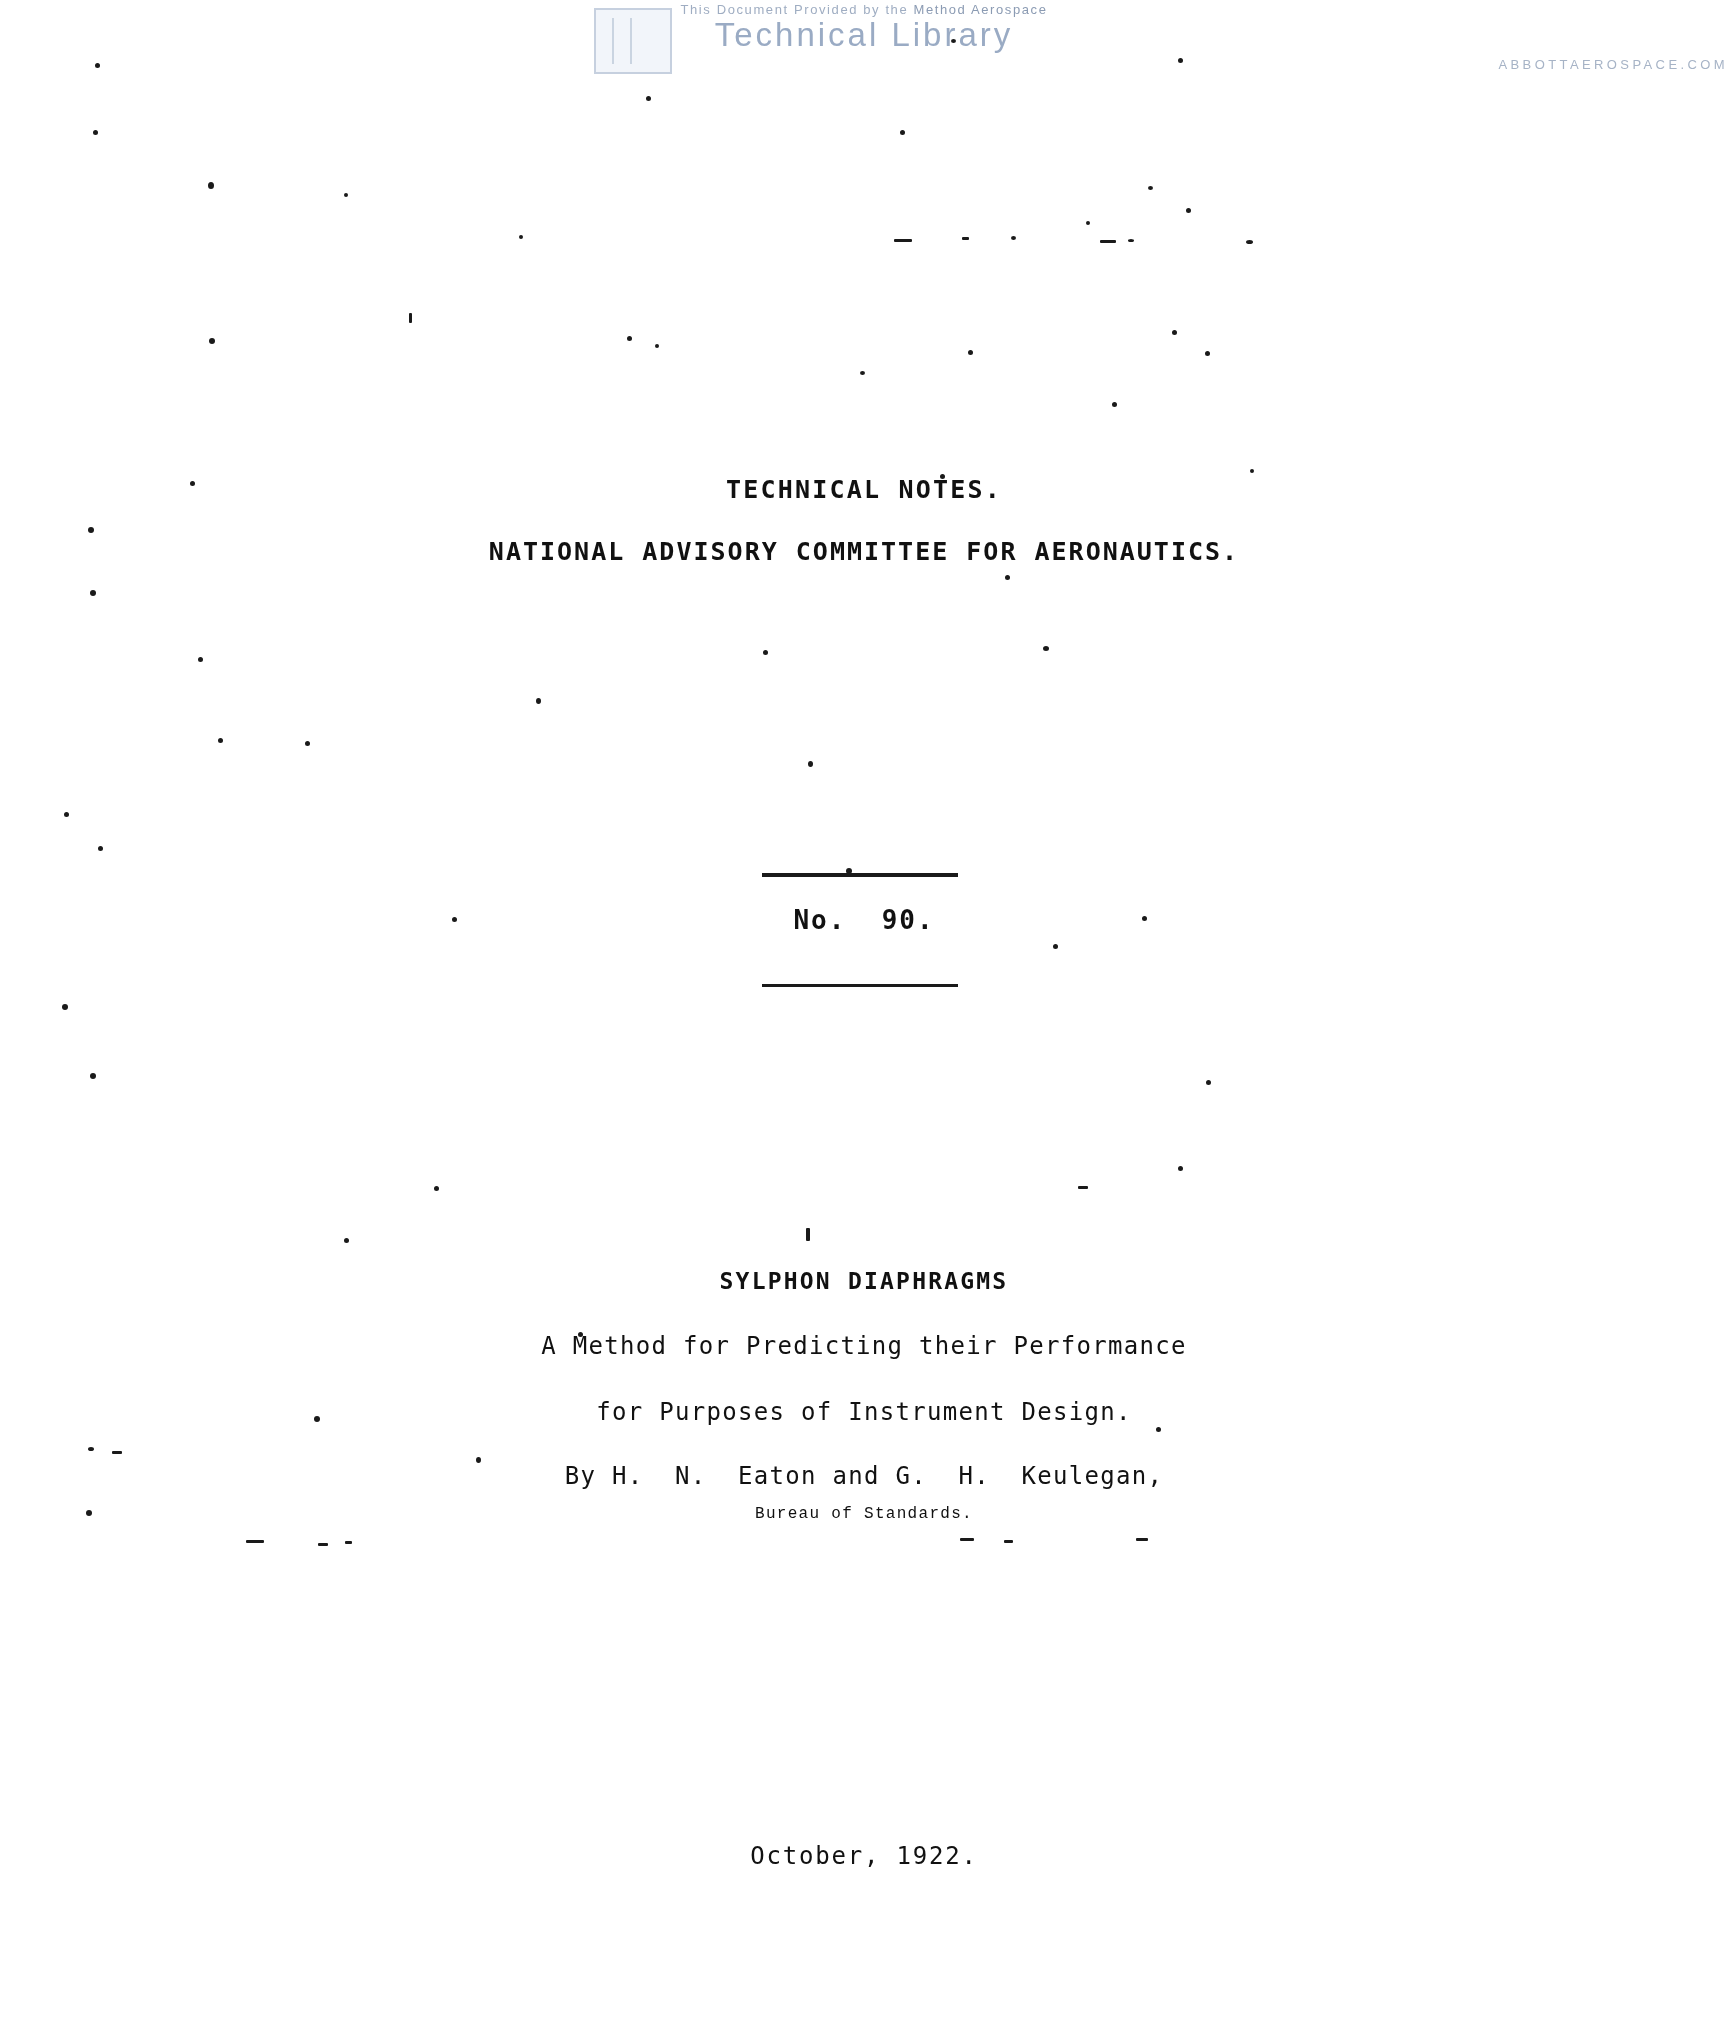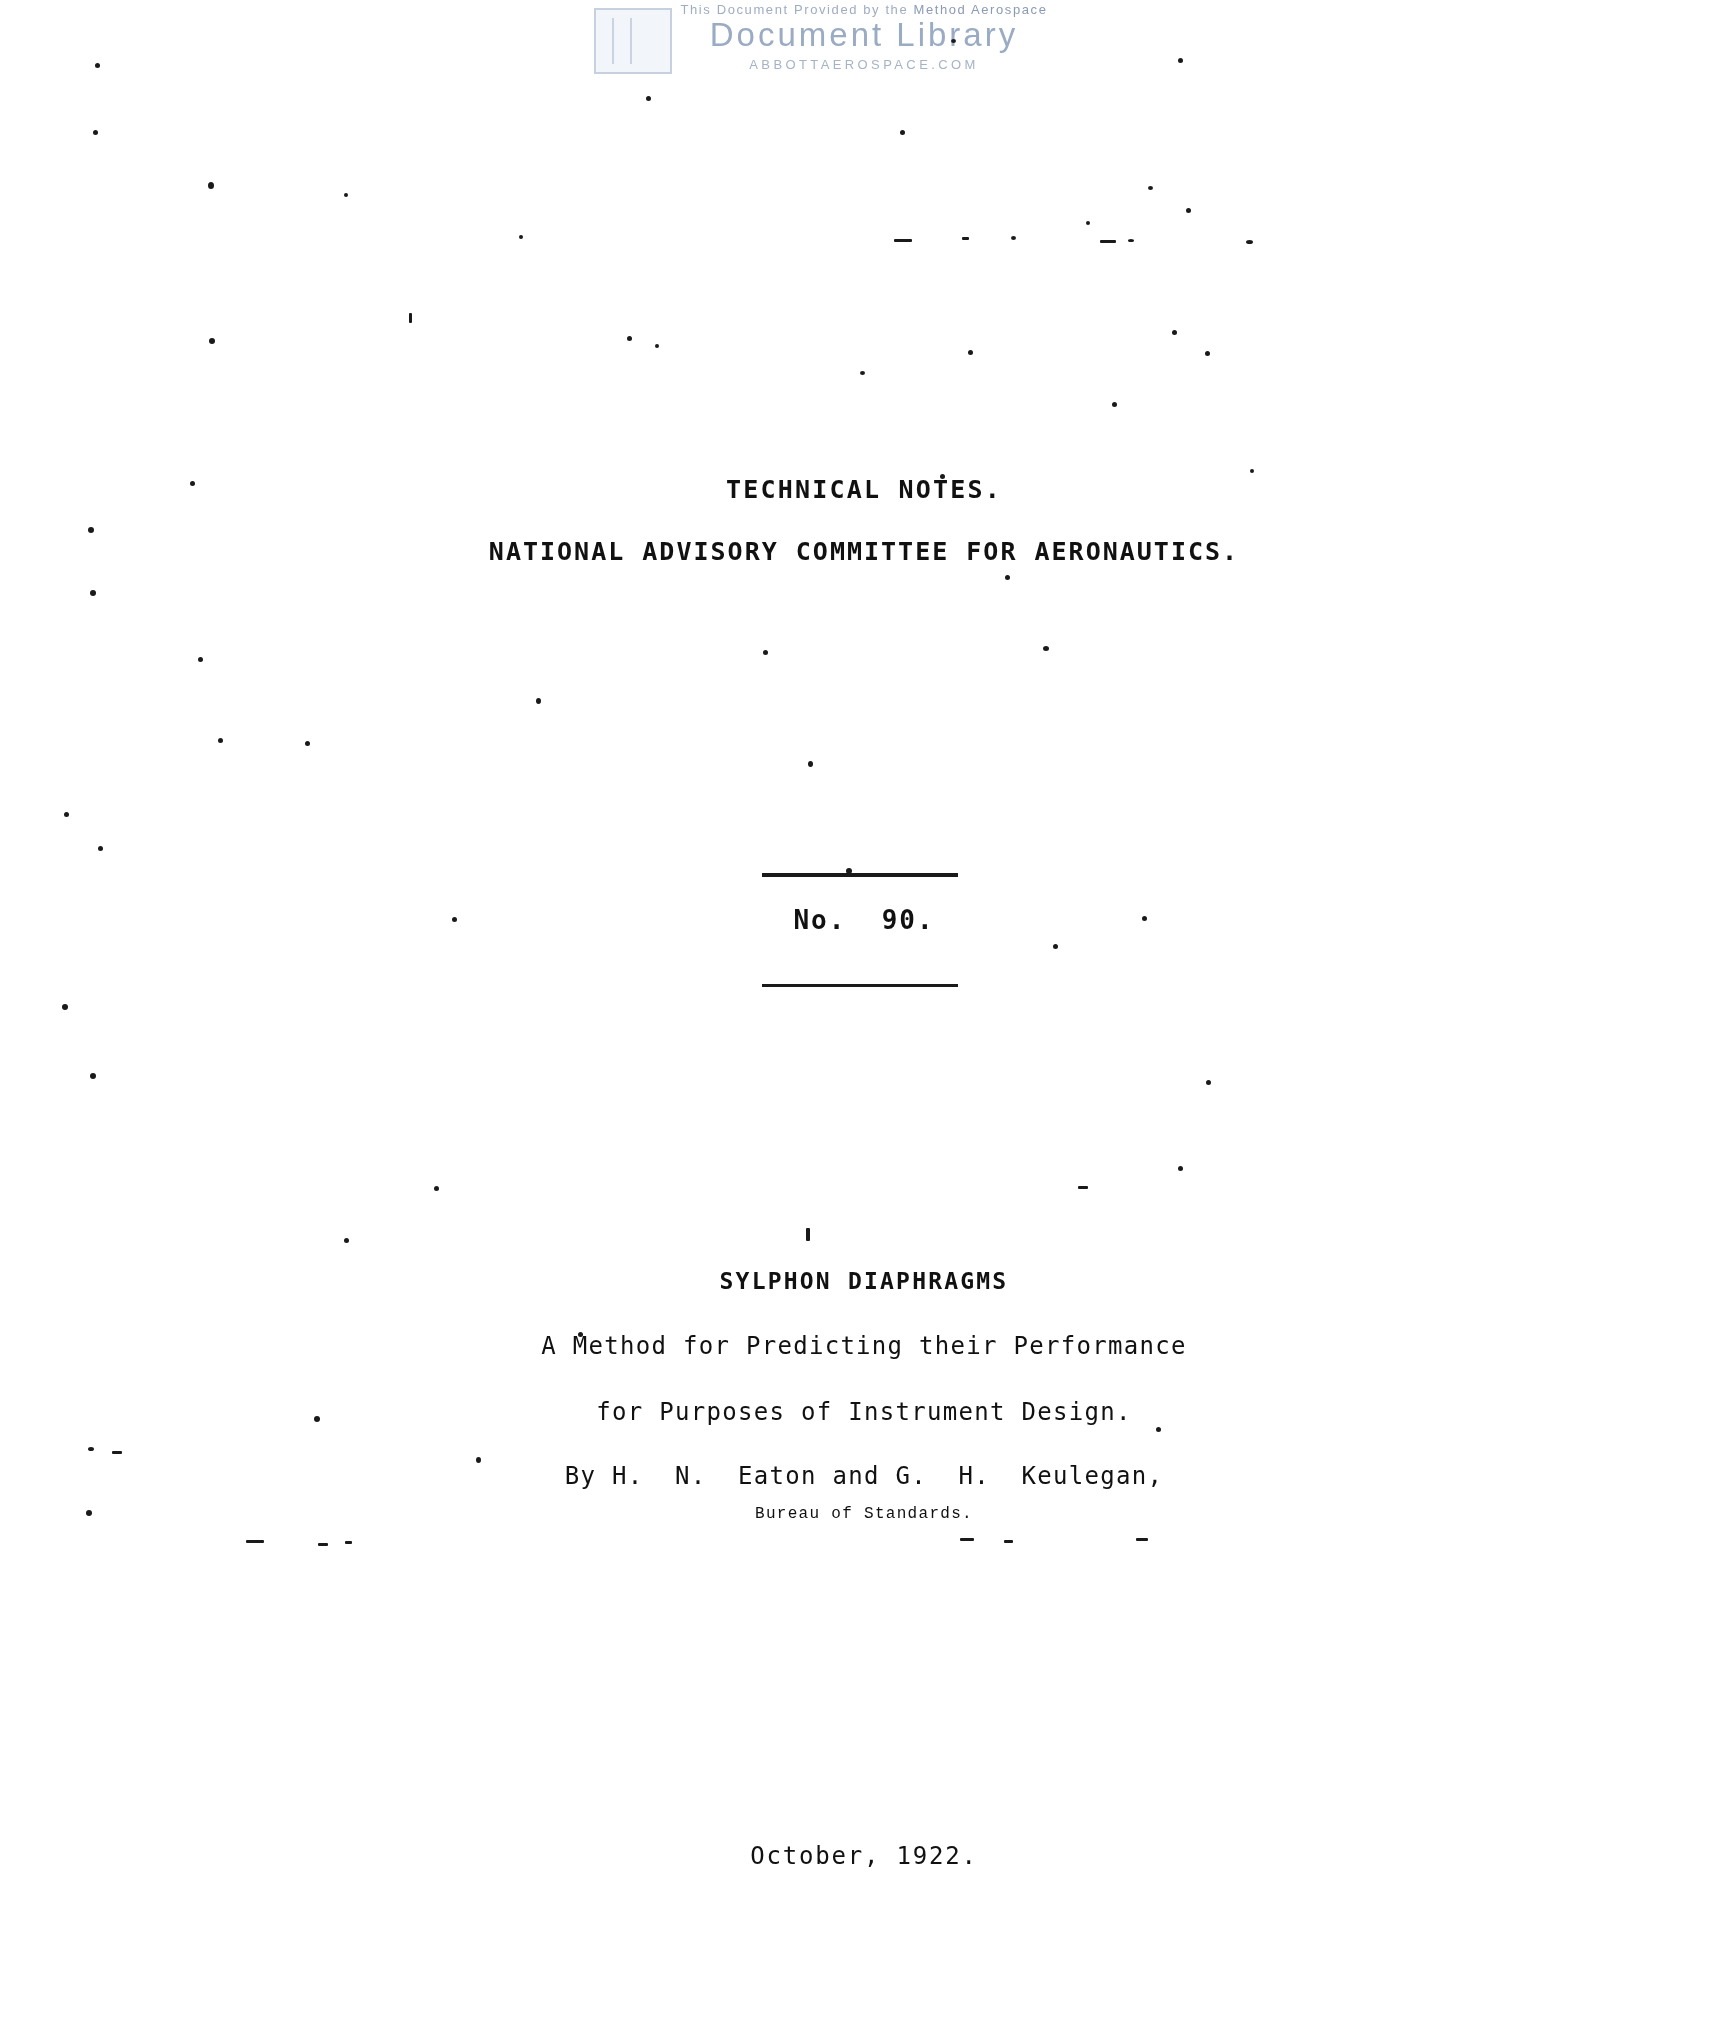--- a/index.html
+++ b/index.html
@@ -52,20 +52,21 @@
   }
   .wm-line3 {
     position: absolute;
     top: 57px;
     left: 0;
     width: 1728px;
     font-family: "Liberation Sans", sans-serif;
     font-size: 13px;
     letter-spacing: 3.4px;
     color: #a6b3c6;
+    text-align: right;
   }
   .wm-logo {
     position: absolute;
     left: 594px;
     top: 8px;
     width: 74px;
     height: 62px;
     border: 2px solid #c3cede;
     background: #f2f5fa;
     opacity: 0.95;
@@ -189,21 +190,21 @@
 </style>
 </head>
 <body>
 
 <div class="watermark">
   <div class="wm-logo"></div>
   <div class="wm-line1">
     <span>This Document Provided by the</span>
     <span class="wm-strong">Method Aerospace</span>
   </div>
-  <div class="wm-line2">Document Library</div>
+  <div class="wm-line2">Technical Library</div>
   <div class="wm-line3">ABBOTTAEROSPACE.COM</div>
 </div>
 
 <div class="doc">
 
   <div class="centered title-sub">NATIONAL ADVISORY COMMITTEE FOR AERONAUTICS.</div>
   <div class="centered title-main">TECHNICAL NOTES.</div>
 
   <div class="rule-wrap rule-top"><span class="rule"></span></div>
   <div class="centered note-number">No.  90.</div>

